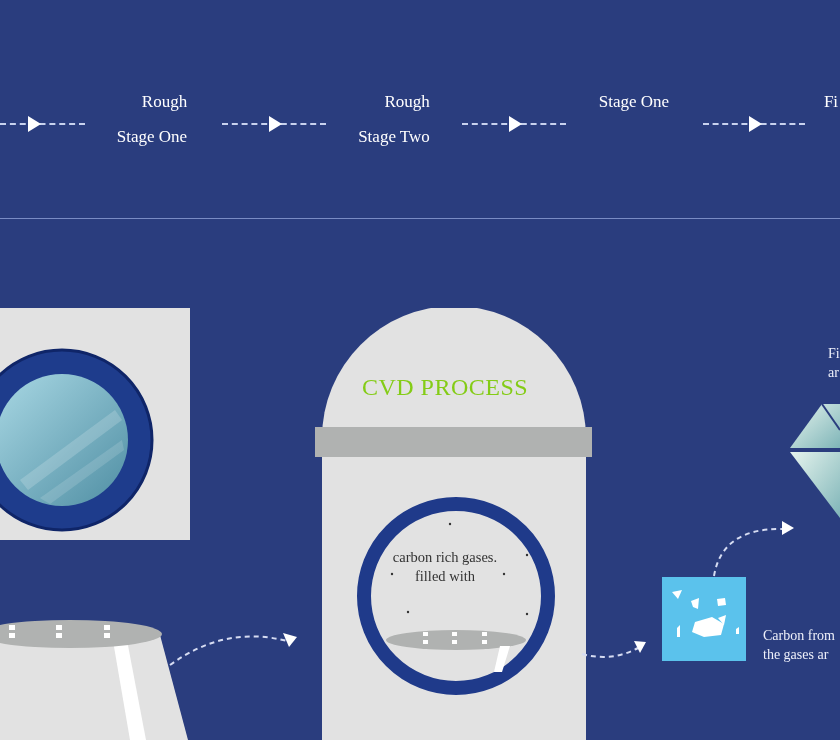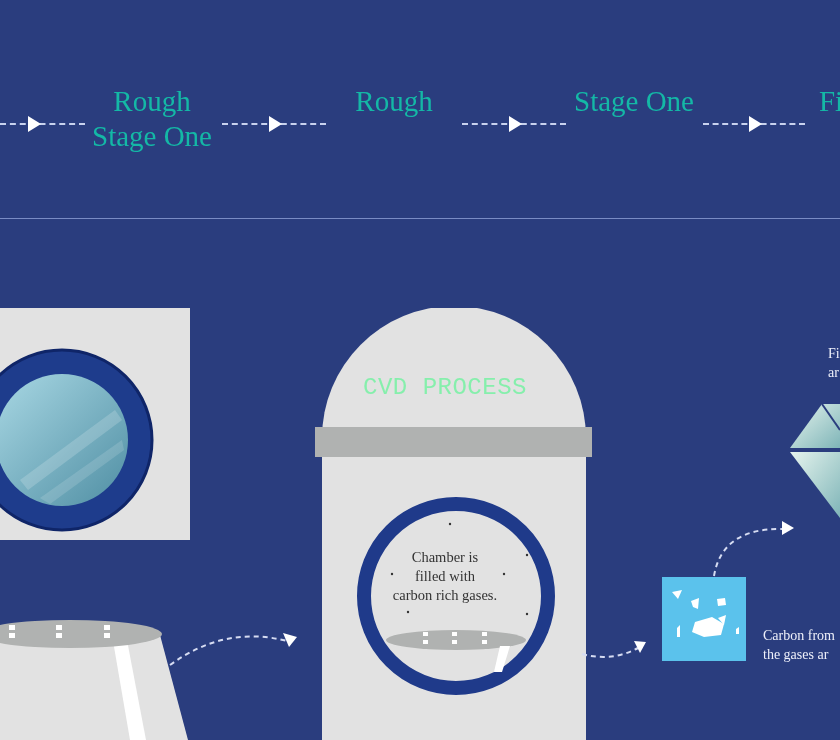--- a/index.html
+++ b/index.html
@@ -3,35 +3,35 @@
 <meta charset="utf-8">
 <style>
   html, body { margin: 0; padding: 0; }
   body {
     width: 840px; height: 740px; overflow: hidden; position: relative;
     background: #2a3d7e;
     font-family: "DejaVu Serif", "Liberation Serif", serif;
   }
   .abs { position: absolute; }
   .stage-label {
-    position: absolute; color: #14b8a6; font-family: "Liberation Serif", "DejaVu Serif", serif;
-    font-size: 29px; line-height: 35px; text-align: center; white-space: nowrap;
+    position: absolute; color: #ffffff; font-family: "Liberation Serif", "DejaVu Serif", serif;
+    font-size: 17px; line-height: 35px; text-align: right; white-space: nowrap;
     transform: translateX(-50%);
   }
   .divider { position: absolute; left: 0; top: 218px; width: 840px; height: 1px; background: #7a8cc4; }
   .flow-arrow { position: absolute; top: 116px; height: 16px; }
   .flow-arrow .line { position: absolute; top: 7px; left: 0; right: 0; border-top: 2px dashed #c8d2ee; }
   .flow-arrow .head {
     position: absolute; top: 0; width: 0; height: 0;
     border-top: 8px solid transparent; border-bottom: 8px solid transparent; border-left: 13px solid #ffffff;
   }
   .panel { position: absolute; background: #e2e2e2; }
   .cvd-title {
     position: absolute; left: 320px; width: 250px; top: 374px; text-align: center;
-    font-family: Liberation Mono, monospace; font-size: 24px; color: #86efac; letter-spacing: 0.5px;
+    font-family: Liberation Serif, serif; font-size: 24px; color: #84cc16; letter-spacing: 0.5px;
   }
   .band { position: absolute; left: 315px; top: 427px; width: 277px; height: 30px; background: #b0b2b1; }
   .chamber-text {
     position: absolute; left: 370px; width: 150px; top: 548px; text-align: center;
     font-family: "Liberation Serif", "DejaVu Serif", serif; font-size: 14.5px; line-height: 19px; color: #333;
   }
   .caption {
     position: absolute; color: #eef0fa; font-family: "Liberation Serif", "DejaVu Serif", serif;
     font-size: 14px; line-height: 19px; white-space: nowrap;
   }
@@ -39,20 +39,21 @@
 </head>
 <body>
 
 <div>
   <div class="stage-label" style="left:152px; top:84px;">
     <div>Rough</div>
     <div>Stage One</div>
   </div>
   <div class="stage-label" style="left:394px; top:84px;">
     <div>Rough</div>
+    <div>Stage Two</div>
   </div>
   <div class="stage-label" style="left:634px; top:84px;">
     <div>Stage One</div>
   </div>
   <div class="stage-label" style="left:831px; top:84px;">
     <div>Fi</div>
   </div>
 
   <div class="flow-arrow" style="left:0px; width:85px;">
     <div class="line"></div>
@@ -122,23 +123,22 @@
   <rect x="130" y="140" width="5" height="4" fill="#fff"></rect>
     <rect x="130" y="148" width="5" height="4" fill="#fff"></rect>
   <circle cx="98" cy="32" r="1.2" fill="#333"></circle>
     <circle cx="175" cy="63" r="1.2" fill="#333"></circle>
   <circle cx="40" cy="82" r="1.2" fill="#333"></circle>
     <circle cx="152" cy="82" r="1.2" fill="#333"></circle>
   <circle cx="56" cy="120" r="1.2" fill="#333"></circle>
     <circle cx="175" cy="122" r="1.2" fill="#333"></circle>
 </svg>
 <div class="chamber-text">
-  <div>Chamber is</div>
+  <div>carbon rich gases.</div>
   <div>filled with</div>
-  <div>carbon rich gases.</div>
 </div>
 
 <svg class="abs" style="left:578px; top:636px;" width="72" height="30">
   <path d="M4 18 Q34 26 60 12" fill="none" stroke="#d6dcf2" stroke-width="2" stroke-dasharray="5 4"></path>
   <polygon points="56,5 68,6 62,17" fill="#ffffff"></polygon>
 </svg>
 
 <svg class="abs" style="left:662px; top:577px;" width="84" height="84">
   <rect x="0" y="0" width="84" height="84" fill="#5bc2ec"></rect>
   <polygon points="10,15 20,13 16,22" fill="#fff"></polygon>

